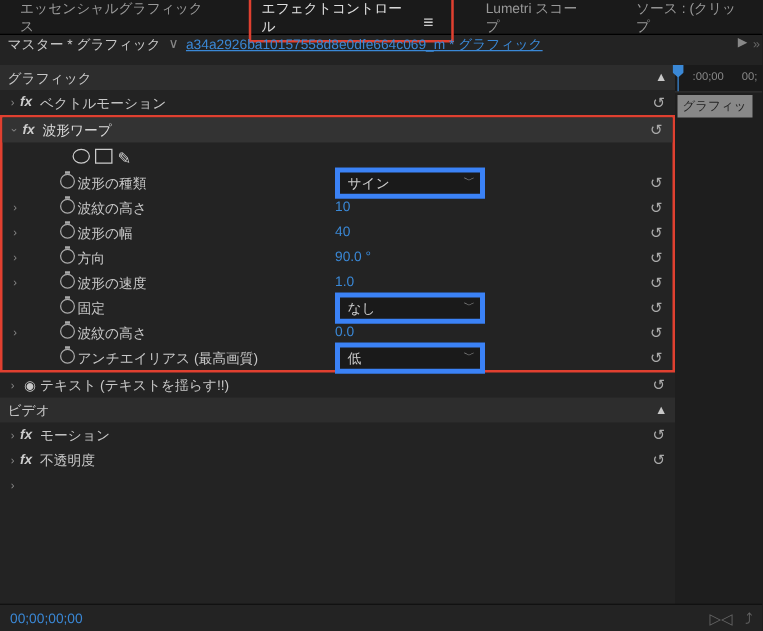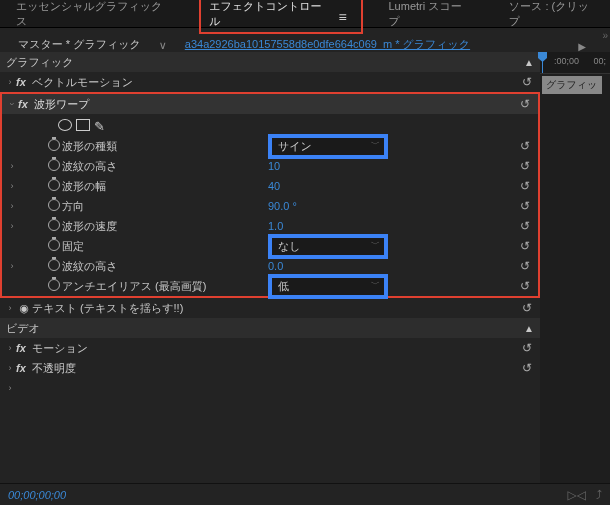--- a/index.html
+++ b/index.html
@@ -5,21 +5,21 @@
   * { box-sizing: border-box; margin: 0; padding: 0; font-family: "Hiragino Sans", "Meiryo", sans-serif; }
   body { background: #1a1a1a; color: #c8c8c8; font-size: 11px; width: 610px; height: 505px; overflow: hidden; position: relative; }
   
   .tabbar { display: flex; align-items: center; height: 28px; background: #1a1a1a; border-bottom: 1px solid #000; padding-left: 6px; gap: 16px; }
   .tab { padding: 6px 10px; color: #999; cursor: pointer; }
   .tab.active { color: #e0e0e0; }
   .tab-highlight { border: 2px solid #e04030; padding: 3px 8px; display: flex; align-items: center; gap: 6px; }
   .hamburger { width: 14px; height: 10px; display: inline-block; }
   .hamburger::before { content: "≡"; font-size: 14px; color: #ccc; }
   
-  .master-row { display: flex; align-items: flex-end; height: 24px; background: #232323; padding: 0 18px; gap: 18px; }
+  .master-row { display: flex; align-items: flex-start; height: 24px; background: #232323; padding: 0 6px; gap: 6px; }
   .master-row .link { color: #3a88d6; text-decoration: underline; cursor: pointer; }
   .play-arrow { color: #888; margin-left: auto; margin-right: 6px; font-size: 10px; }
   
   .panel-body { display: flex; height: calc(100% - 28px - 24px - 22px); }
   .left { flex: 0 0 540px; background: #232323; overflow: hidden; }
   .right { flex: 1; background: #1e1e1e; position: relative; }
   
   .section-head { display: flex; align-items: center; height: 20px; background: #2d2d2d; padding: 0 6px; }
   .section-head .collapse { margin-left: auto; cursor: pointer; font-size: 10px; }
   
@@ -47,21 +47,21 @@
   .eye { width: 16px; text-align: center; }
   
   .timeline-ruler { height: 22px; background: #1a1a1a; border-bottom: 1px solid #333; position: relative; color: #888; font-size: 9px; }
   .timeline-ruler .tick { position: absolute; top: 4px; }
   .playhead { position: absolute; left: 2px; top: 0; width: 1px; height: 100%; background: #3a88d6; }
   .playhead::before { content: ""; position: absolute; top: 0; left: -4px; width: 9px; height: 10px; background: #3a88d6; clip-path: polygon(0 0, 100% 0, 100% 60%, 50% 100%, 0 60%); }
   
   .clip-bar { position: absolute; top: 24px; left: 2px; right: 8px; height: 18px; background: #888; color: #222; font-size: 10px; padding: 2px 4px; overflow: hidden; }
   
   .footer { position: absolute; bottom: 0; left: 0; right: 0; height: 22px; background: #232323; display: flex; align-items: center; padding: 0 8px; border-top: 1px solid #111; }
-  .footer .tc { color: #3a88d6; font-size: 11px; font-style: italic; }
+  .footer .tc { color: #3a88d6; font-size: 11px; }
   .footer .right-icons { margin-left: auto; display: flex; gap: 10px; color: #666; font-size: 12px; }
   
   .stopwatch-ico { display: inline-block; width: 12px; height: 12px; border: 1px solid #aaa; border-radius: 50%; position: relative; }
   .stopwatch-ico::after { content: ""; position: absolute; top: -3px; left: 3px; width: 4px; height: 2px; background: #aaa; }
   
   .label-col { flex: 0 0 230px; display: flex; align-items: center; }
   .value-col { flex: 1; display: flex; align-items: center; }
   
   .chevrons { position: absolute; right: 2px; top: 30px; color: #666; font-size: 10px; }
 </style>

